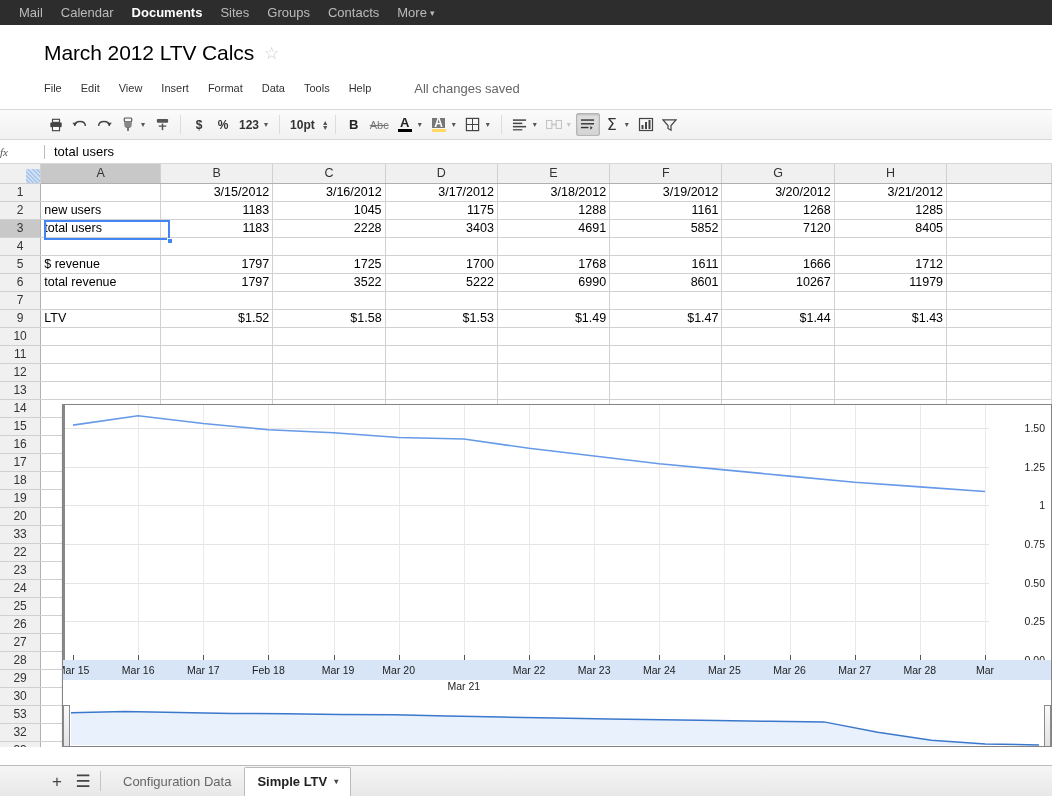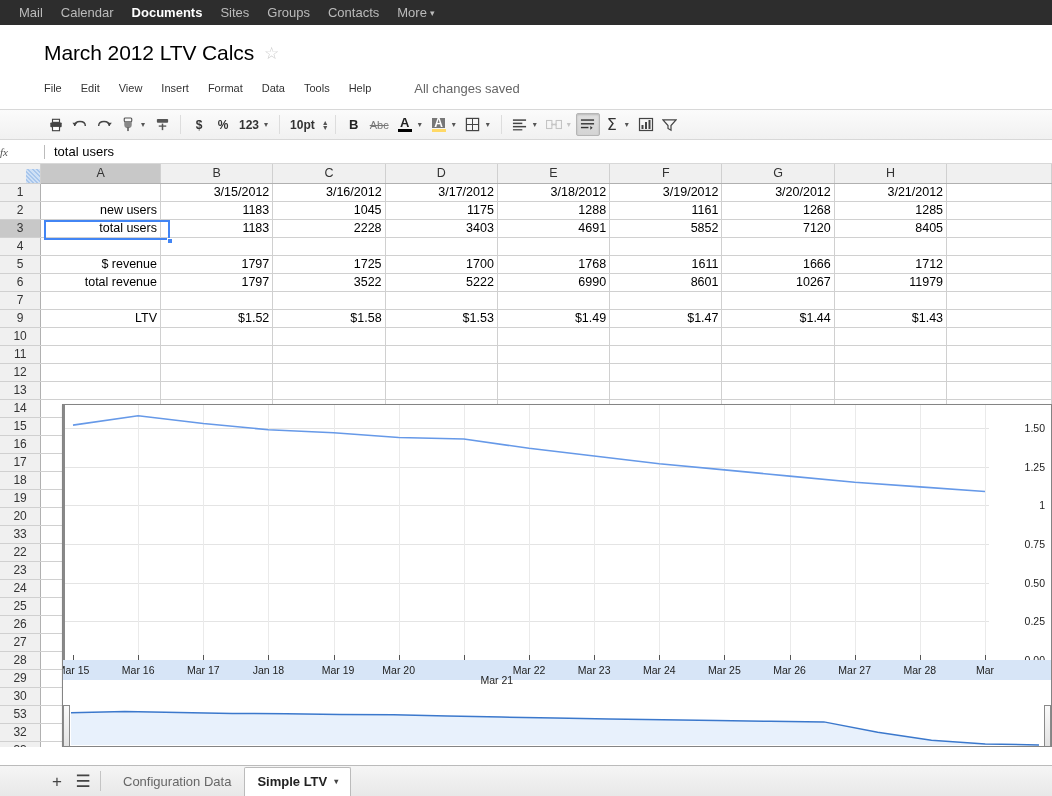--- a/index.html
+++ b/index.html
@@ -113,21 +113,21 @@
   }
   #sheet th.colhdr.selcol { background: #c8c8c8; }
   #sheet td.rowhdr, #sheet th.rowhdr {
     background: #f0f0f0; color: #333; font-weight: normal;
     text-align: center; width: 44px; cursor: pointer;
     border-right: 1px solid #b0b0b0; font-size: 12px;
     position: relative;
   }
   #sheet td.rowhdr.selrow { background: #c8c8c8; }
   td.num { text-align: right; }
-  td.txt { text-align: right; }
+  td.txt { text-align: left; }
   #cornerbox {
     background: #f0f0f0; width:44px; height:19px;
     border-right:1px solid #b0b0b0; border-bottom:1px solid #b0b0b0;
     position: relative;
   }
   #cornertri {
     position:absolute; right:0; bottom:0; width:14px; height:14px;
     background: repeating-linear-gradient(45deg,#cfe0f5 0 1.5px,#a8c6ec 1.5px 3px);
   }
   .cellrel { position: relative; }
@@ -827,27 +827,27 @@
           <polyline points="10,20.090909090909065 75.14285714285714,10.818181818181813 140.28571428571428,18.545454545454533 205.42857142857142,24.72727272727272 270.57142857142856,27.818181818181813 335.7142857142857,32.45454545454544 400.85714285714283,34 466,43.27272727272725 531.1428571428571,51 596.2857142857143,58.72727272727272 661.4285714285714,64.9090909090909 726.5714285714286,71.0909090909091 791.7142857142857,77.27272727272728 856.8571428571429,81.90909090909088 922,86.54545454545453" fill="none" stroke="#6699e8" stroke-width="1.6"></polyline>
         </svg>
         <div id="xaxis-band" style="top: 255px; height: 20px; background: rgb(215, 229, 247);">
           <div class="xtickmark" style="left: 10px; top: -5px; height: 5px; background: rgb(85, 85, 85);"></div>
           <div class="xtick" style="left: 10px; top: 4px;">Mar 15</div>
           <div class="xtickmark" style="left: 75.1429px; top: -5px; height: 5px; background: rgb(85, 85, 85);"></div>
           <div class="xtick" style="left: 75.1429px; top: 4px;">Mar 16</div>
           <div class="xtickmark" style="left: 140.286px; top: -5px; height: 5px; background: rgb(85, 85, 85);"></div>
           <div class="xtick" style="left: 140.286px; top: 4px;">Mar 17</div>
           <div class="xtickmark" style="left: 205.429px; top: -5px; height: 5px; background: rgb(85, 85, 85);"></div>
-          <div class="xtick" style="left: 205.429px; top: 4px;">Jan 18</div>
+          <div class="xtick" style="left: 205.429px; top: 4px;">Feb 18</div>
           <div class="xtickmark" style="left: 270.571px; top: -5px; height: 5px; background: rgb(85, 85, 85);"></div>
           <div class="xtick" style="left: 275px; top: 4px;">Mar 19</div>
           <div class="xtickmark" style="left: 335.714px; top: -5px; height: 5px; background: rgb(85, 85, 85);"></div>
           <div class="xtick" style="left: 335.714px; top: 4px;">Mar 20</div>
           <div class="xtickmark" style="left: 400.857px; top: -5px; height: 5px; background: rgb(85, 85, 85);"></div>
-          <div class="xtick" style="left: 400.857px; top: 14px; margin-left: 33px;">Mar 21</div>
+          <div class="xtick" style="left: 400.857px; top: 20px;">Mar 21</div>
           <div class="xtickmark" style="left: 466px; top: -5px; height: 5px; background: rgb(85, 85, 85);"></div>
           <div class="xtick" style="left: 466px; top: 4px;">Mar 22</div>
           <div class="xtickmark" style="left: 531.143px; top: -5px; height: 5px; background: rgb(85, 85, 85);"></div>
           <div class="xtick" style="left: 531.143px; top: 4px;">Mar 23</div>
           <div class="xtickmark" style="left: 596.286px; top: -5px; height: 5px; background: rgb(85, 85, 85);"></div>
           <div class="xtick" style="left: 596.286px; top: 4px;">Mar 24</div>
           <div class="xtickmark" style="left: 661.429px; top: -5px; height: 5px; background: rgb(85, 85, 85);"></div>
           <div class="xtick" style="left: 661.429px; top: 4px;">Mar 25</div>
           <div class="xtickmark" style="left: 726.571px; top: -5px; height: 5px; background: rgb(85, 85, 85);"></div>
           <div class="xtick" style="left: 726.571px; top: 4px;">Mar 26</div>

